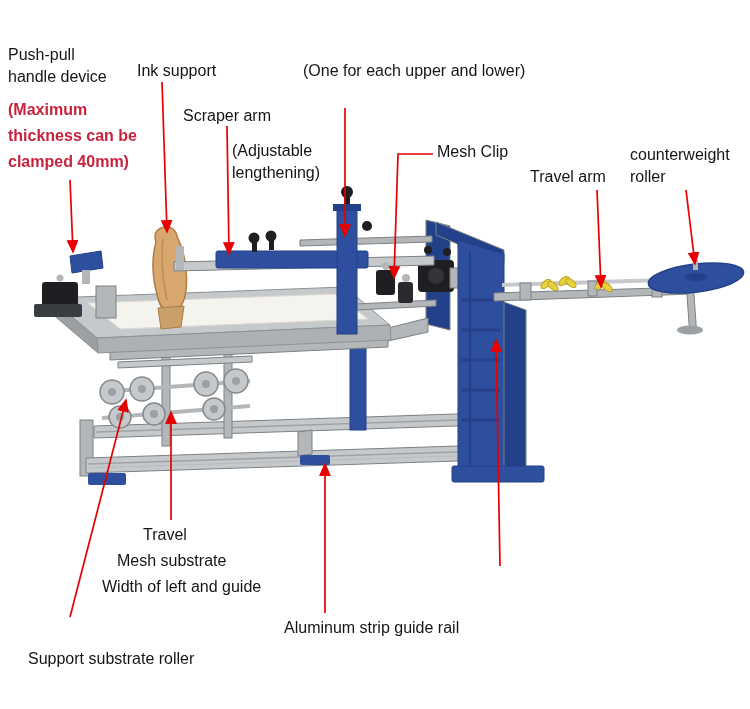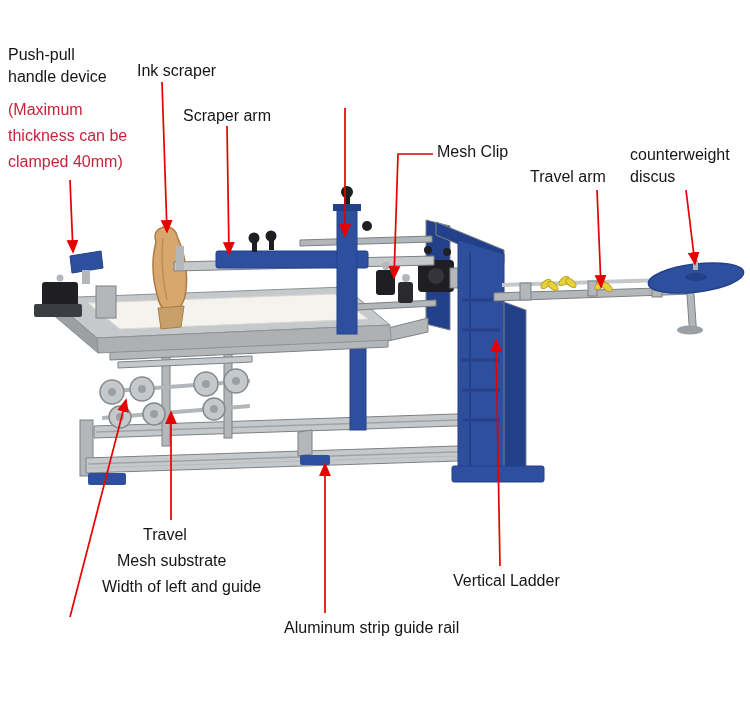--- a/index.html
+++ b/index.html
@@ -6,21 +6,21 @@
     --machine-blue:#2e4f9e; --machine-blue-dark:#22418a; --silver:#c6c9cb; --silver-dark:#9aa0a4;
     --steel:#b4b7ba; --mesh-white:#f5f3ee; --black-part:#1f1f23; --wood:#d8a76e; --yellow-clip:#e8d23c;
     --leader-red:#e60000; --note-red:#c8233c; --label-text:#151515;
   }
   html,body{margin:0;padding:0;background:#ffffff;}
   .stage{position:relative;width:750px;height:709px;background:#ffffff;overflow:hidden;
          font-family:"Liberation Sans",sans-serif;}
   .art{position:absolute;left:0;top:0;width:750px;height:709px;}
   .label{position:absolute;font-size:16px;line-height:1.38;color:var(--label-text);}
   .label.nw{white-space:nowrap;}
-  .label.red{color:var(--note-red);line-height:1.62;}
+  .label.red{color:var(--note-red);line-height:1.62;font-weight:bold;}
   
   .f-blue{fill:var(--machine-blue);} .f-blued{fill:var(--machine-blue-dark);}
   .f-silver{fill:var(--silver);} .f-silverd{fill:var(--silver-dark);}
   .f-steel{fill:var(--steel);} .f-mesh{fill:var(--mesh-white);}
   .f-black{fill:var(--black-part);} .f-wood{fill:var(--wood);} .f-yellow{fill:var(--yellow-clip);}
   .s-edge{stroke:#7d8184;stroke-width:1;}
   .leader{stroke:var(--leader-red);stroke-width:1.7;fill:none;marker-end:url(#arrow);}
 </style>
 </head>
 <body>
@@ -179,26 +179,28 @@
       <path class="leader" d="M686,190 L695,264"></path>
       <path class="leader" d="M171,520 L171,412"></path>
       <path class="leader" d="M500,566 L496,340"></path>
       <path class="leader" d="M70,617 L126,400"></path>
       <path class="leader" d="M325,613 L325,464"></path>
     </g>
   </svg>
 
   <div class="label" style="left:8px;top:44px;width:112px">Push-pull handle device</div>
   <div class="label red" style="left:8px;top:97px;width:132px">(Maximum thickness can be clamped 40mm)</div>
-  <div class="label nw" style="left:137px;top:60px">Ink scraper</div>
+  <div class="label nw" style="left:137px;top:60px">Ink support</div>
   <div class="label nw" style="left:183px;top:105px">Scraper arm</div>
+  <div class="label" style="left:232px;top:140px;width:100px">(Adjustable lengthening)</div>
   <div class="label" style="left:303px;top:60px">
+    <div class="nw">(One for each upper and lower)</div>
   </div>
   <div class="label nw" style="left:437px;top:141px">Mesh Clip</div>
   <div class="label nw" style="left:530px;top:166px">Travel arm</div>
-  <div class="label" style="left:630px;top:144px;width:118px">counterweight discus</div>
+  <div class="label" style="left:630px;top:144px;width:118px">counterweight roller</div>
   <div class="label nw" style="left:143px;top:524px">Travel</div>
   <div class="label nw" style="left:117px;top:550px">Mesh substrate</div>
   <div class="label nw" style="left:102px;top:576px">Width of left and guide</div>
-  <div class="label nw" style="left:453px;top:570px">Vertical Ladder</div>
+  <div class="label nw" style="left:28px;top:648px">Support substrate roller</div>
   <div class="label nw" style="left:284px;top:617px">Aluminum strip guide rail</div>
 
 </div>
 
 </body></html>

